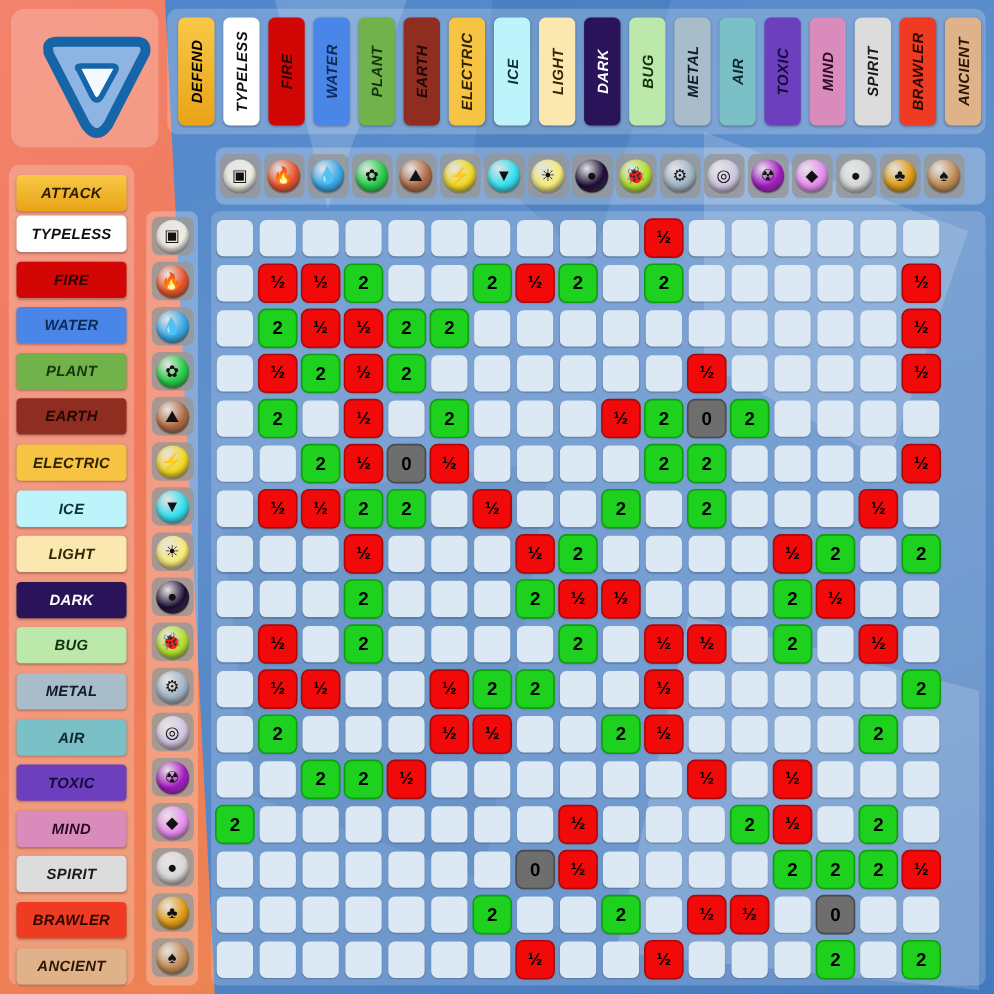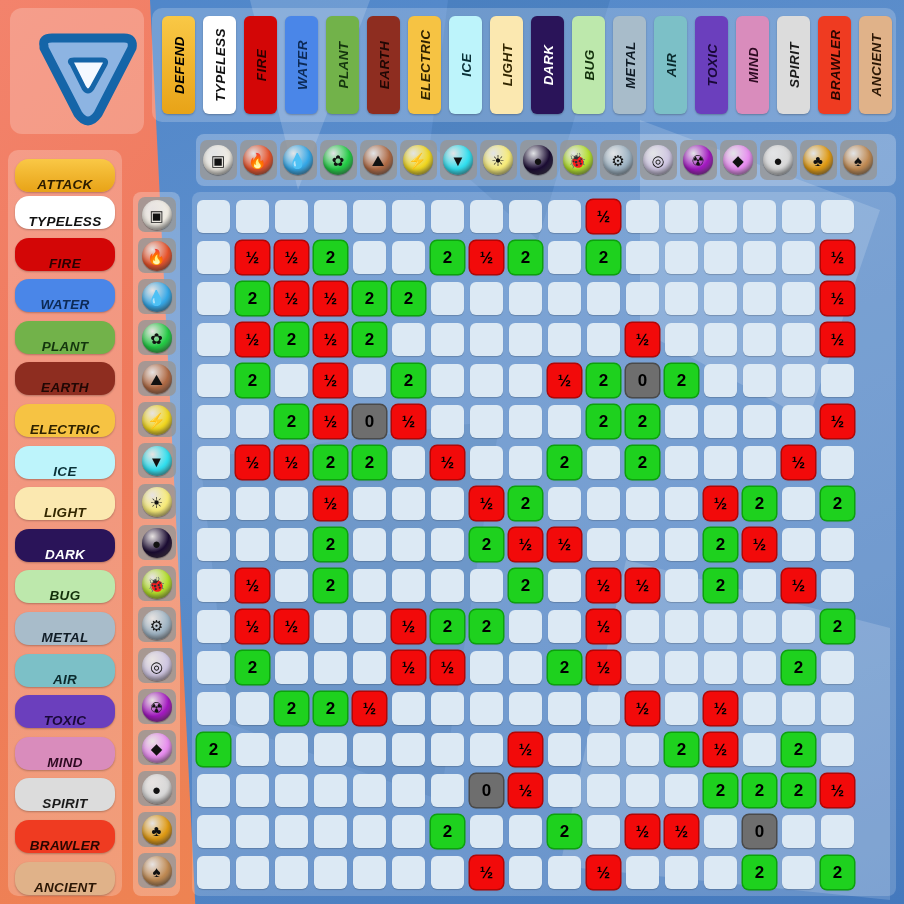--- a/index.html
+++ b/index.html
@@ -111,22 +111,22 @@
     position: absolute;
     left: 8px; top: 150px;
     width: 114px; height: 746px;
     border-radius: 10px;
     background: rgba(255,255,255,.22);
     padding: 5px 0;
   }
   .atk-chip {
     width: 100px; height: 33px;
     margin: 8.6px auto 0;
-    border-radius: 14px;
-    display: flex; align-items: flex-end; justify-content: center;
+    border-radius: 4px;
+    display: flex; align-items: center; justify-content: center;
     font-weight: 800; font-size: 13.5px; font-style: italic;
     letter-spacing: .3px;
     box-shadow: 0 1px 2px rgba(0,0,0,.25);
   }
   .atk-chip:first-child { margin-top: 4px; }
 
   
   #row-icons {
     position: absolute;
     left: 133px; top: 192px;

